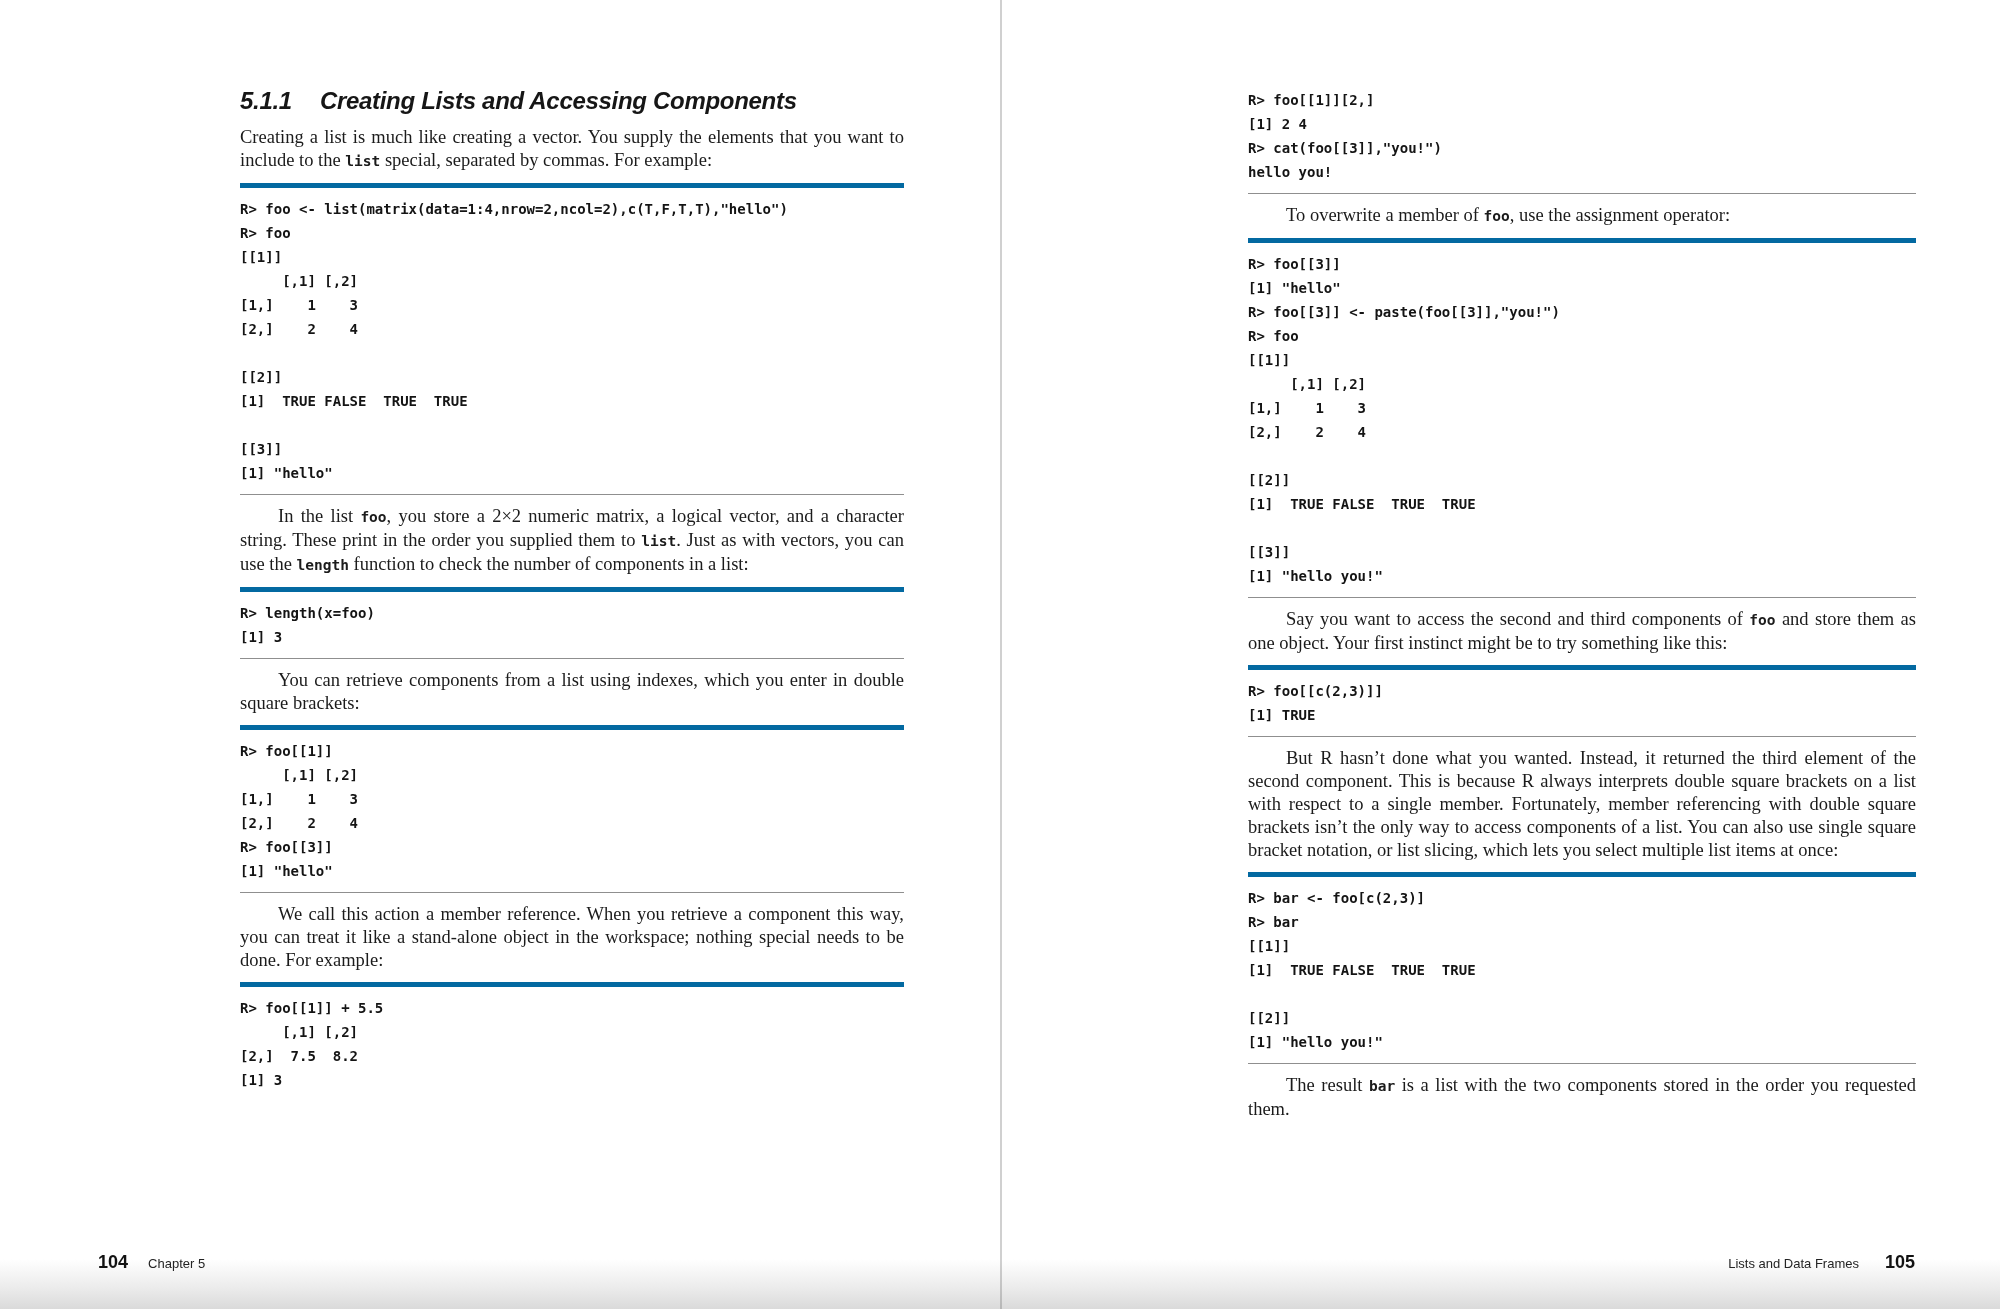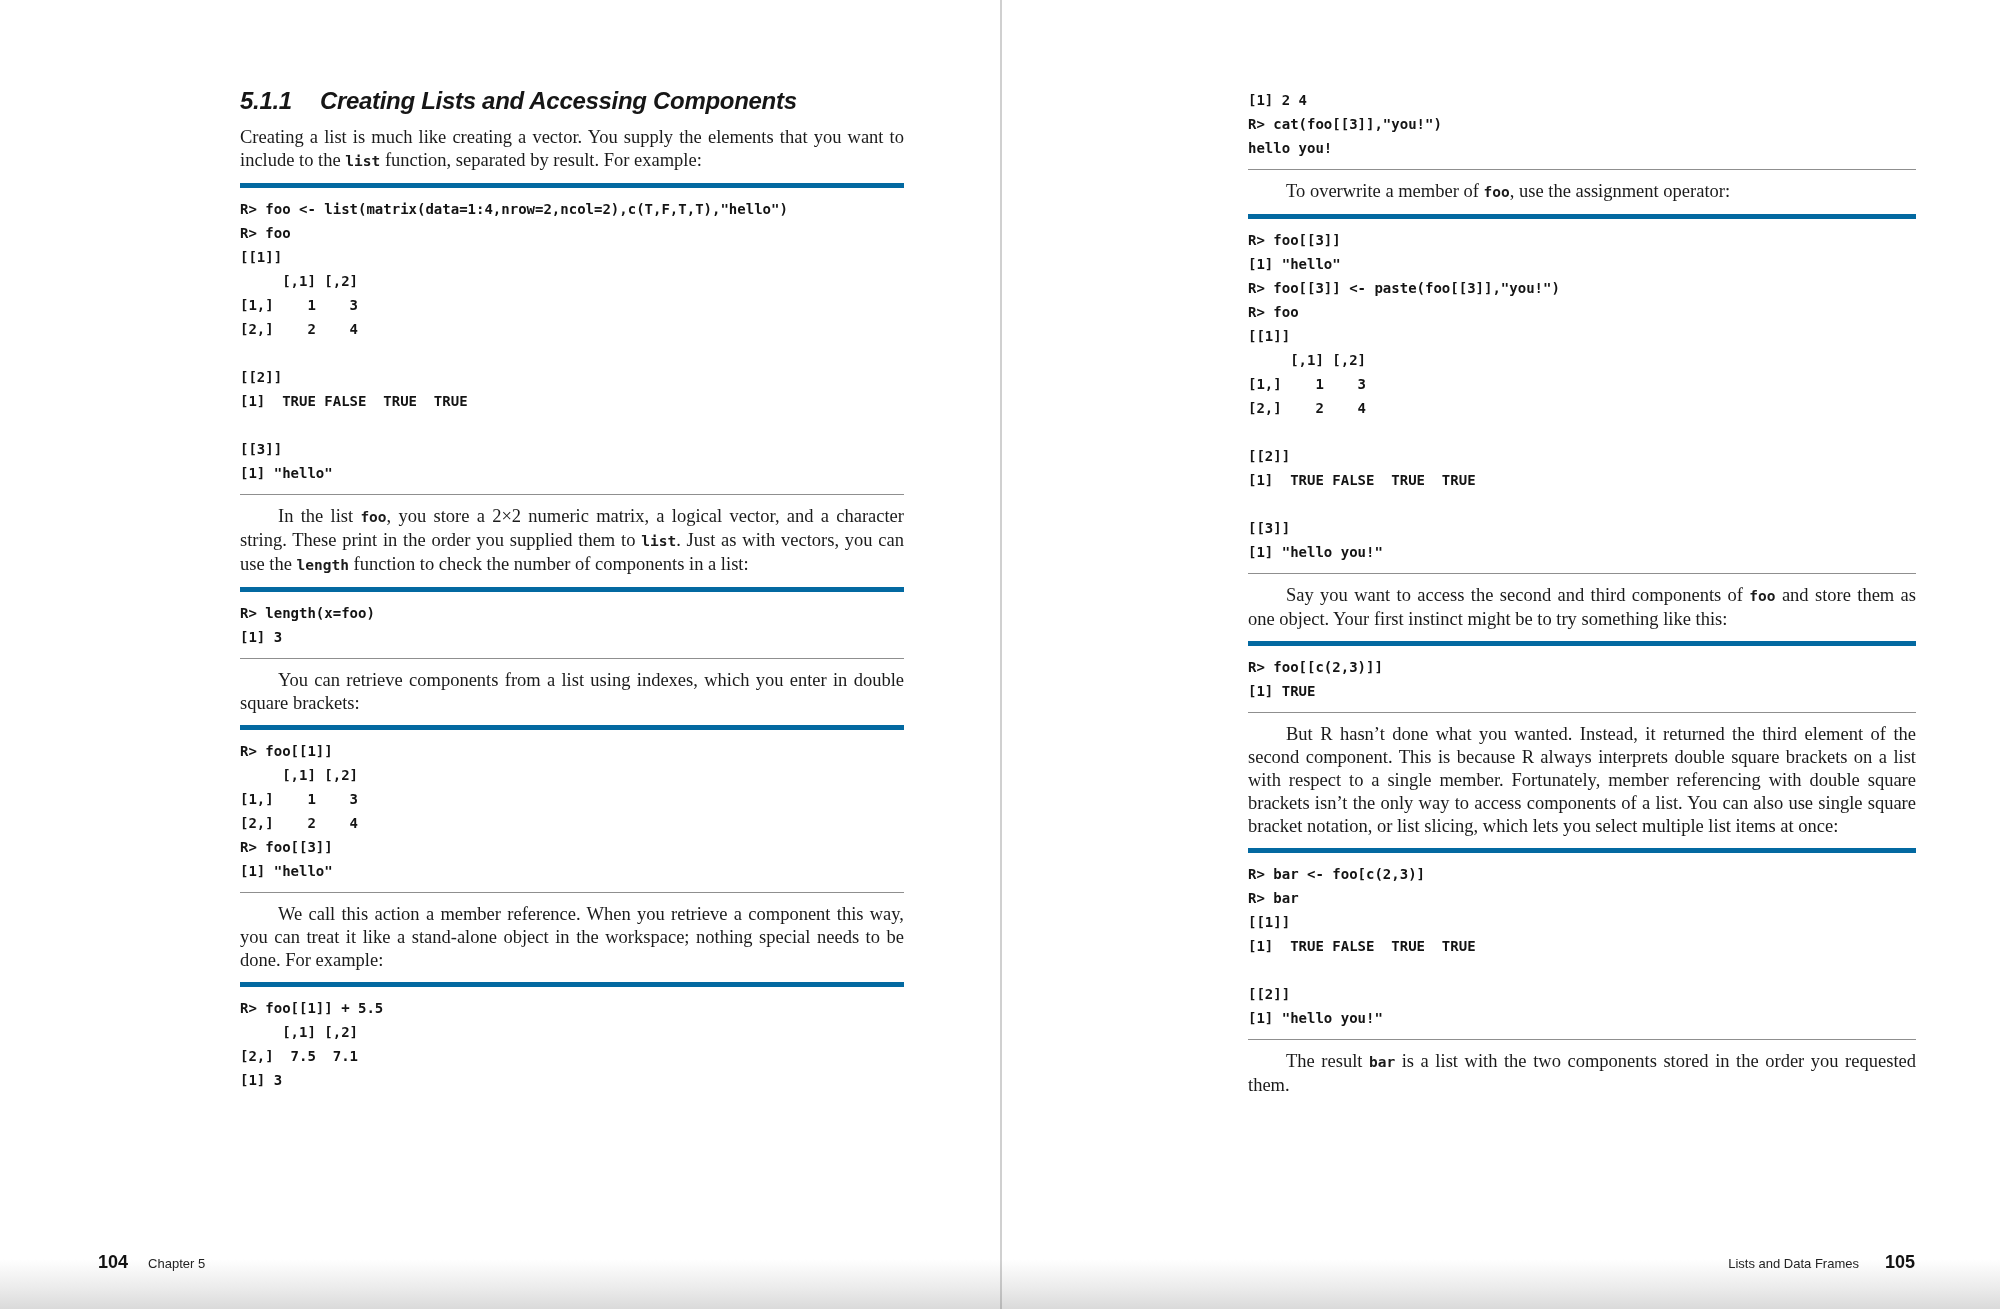--- a/index.html
+++ b/index.html
@@ -85,21 +85,21 @@
     pointer-events:none;
   }
 </style>
 </head>
 <body>
 
 <div class="page page-left">
   <div class="content content-left">
     <h2 class="section-heading"><span class="heading-number">5.1.1</span><span>Creating Lists and Accessing Components</span></h2>
     <div>
-        <p class="para"><span class="seg-plain">Creating a list is much like creating a vector. You supply the elements that you want to include to the </span><span class="seg-code">list</span><span class="seg-plain"> function, separated by result. For example:</span></p>
+        <p class="para"><span class="seg-plain">Creating a list is much like creating a vector. You supply the elements that you want to include to the </span><span class="seg-code">list</span><span class="seg-plain"> special, separated by commas. For example:</span></p>
         <div class="code-block">
           <div class="code-line">R&gt; foo &lt;- list(matrix(data=1:4,nrow=2,ncol=2),c(T,F,T,T),"hello")</div>
           <div class="code-line">R&gt; foo</div>
           <div class="code-line">[[1]]</div>
           <div class="code-line">     [,1] [,2]</div>
           <div class="code-line">[1,]    1    3</div>
           <div class="code-line">[2,]    2    4</div>
           <div class="code-line">&nbsp;</div>
           <div class="code-line">[[2]]</div>
           <div class="code-line">[1]  TRUE FALSE  TRUE  TRUE</div>
@@ -118,35 +118,36 @@
           <div class="code-line">     [,1] [,2]</div>
           <div class="code-line">[1,]    1    3</div>
           <div class="code-line">[2,]    2    4</div>
           <div class="code-line">R&gt; foo[[3]]</div>
           <div class="code-line">[1] "hello"</div>
         </div>
         <p class="para indent"><span class="seg-plain">We call this action a </span><span class="seg-italic">member reference</span><span class="seg-plain">. When you retrieve a component this way, you can treat it like a stand-alone object in the workspace; nothing special needs to be done. For example:</span></p>
         <div class="code-block no-bottom">
           <div class="code-line">R&gt; foo[[1]] + 5.5</div>
           <div class="code-line">     [,1] [,2]</div>
-          <div class="code-line">[2,]  7.5  7.1</div>
+          <div class="code-line">[2,]  7.5  8.2</div>
           <div class="code-line">[1] 3</div>
         </div>
       </div>
   </div>
   <div class="footer footer-left">
     <span class="page-number">104</span>
     <span class="footer-label">Chapter 5</span>
   </div>
 </div>
 
 <div class="page page-right">
   <div class="content content-right">
     <div>
         <div class="code-block no-top">
+          <div class="code-line">R&gt; foo[[1]][2,]</div>
           <div class="code-line">[1] 2 4</div>
           <div class="code-line">R&gt; cat(foo[[3]],"you!")</div>
           <div class="code-line">hello you!</div>
         </div>
         <p class="para indent"><span class="seg-plain">To overwrite a member of </span><span class="seg-code">foo</span><span class="seg-plain">, use the assignment operator:</span></p>
         <div class="code-block">
           <div class="code-line">R&gt; foo[[3]]</div>
           <div class="code-line">[1] "hello"</div>
           <div class="code-line">R&gt; foo[[3]] &lt;- paste(foo[[3]],"you!")</div>
           <div class="code-line">R&gt; foo</div>

